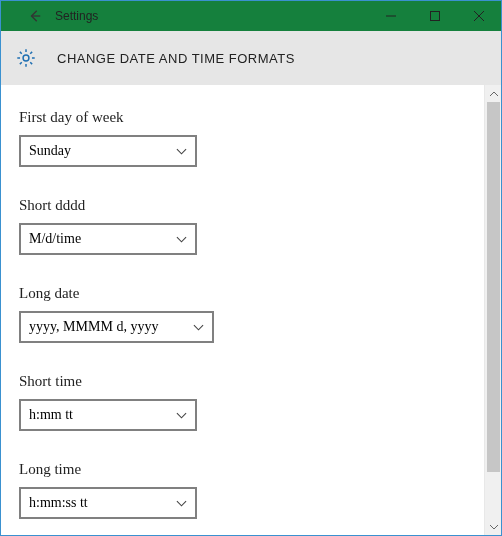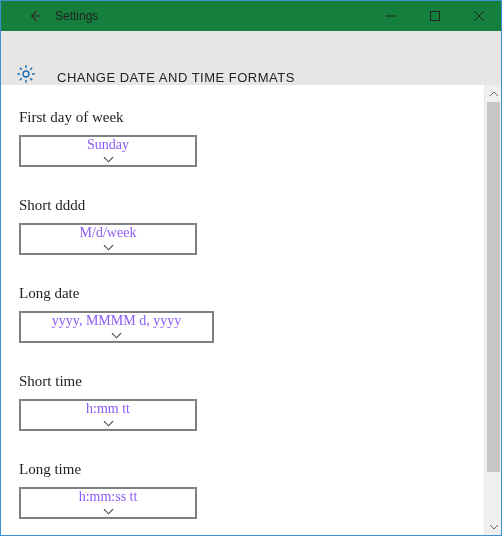--- a/index.html
+++ b/index.html
@@ -47,21 +47,21 @@
     display: flex;
     align-items: center;
     justify-content: center;
     color: #222;
   }
   .win-btn svg { width: 10px; height: 10px; }
   .header {
     height: 54px;
     background: #e6e6e6;
     display: flex;
-    align-items: flex-end;
+    align-items: center;
     padding-left: 14px;
   }
   .gear {
     width: 22px;
     height: 22px;
     color: #1f6fb2;
     margin-right: 20px;
   }
   .page-title {
     font-size: 13px;
@@ -89,22 +89,21 @@
   .combo {
     width: 178px;
     height: 32px;
     border: 2px solid #808080;
     background: #fff;
     display: flex;
     align-items: center;
     justify-content: space-between;
     padding: 0 8px 0 8px;
     font-size: 14px;
-    color: #8b5cf6;
-    flex-direction: column;
+    color: #000000;
   }
   .combo .chev {
     width: 11px;
     height: 11px;
     color: #444;
   }
   .combo.wide {
     width: 195px;
   }
   .scrollbar {
@@ -187,21 +186,21 @@
         <span>Sunday</span>
         <svg class="chev" viewBox="0 0 12 12">
             <path d="M1 3.5 L6 8.5 L11 3.5" stroke="currentColor" stroke-width="1.2" fill="none"></path>
           </svg>
       </div>
     </div>
 
     <div class="field">
       <div class="field-label">Short dddd</div>
       <div class="combo">
-        <span>M/d/week</span>
+        <span>M/d/time</span>
         <svg class="chev" viewBox="0 0 12 12">
             <path d="M1 3.5 L6 8.5 L11 3.5" stroke="currentColor" stroke-width="1.2" fill="none"></path>
           </svg>
       </div>
     </div>
 
     <div class="field">
       <div class="field-label">Long date</div>
       <div class="combo wide">
         <span>yyyy, MMMM d, yyyy</span>

